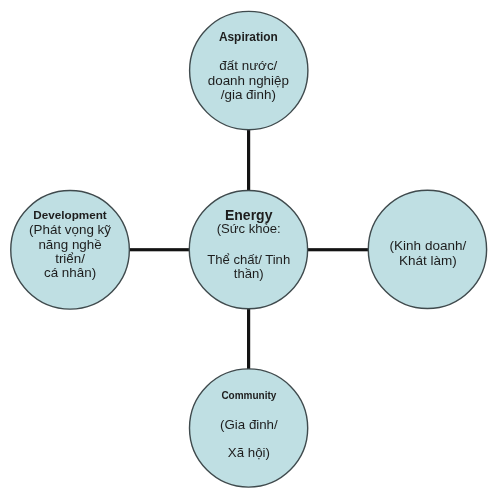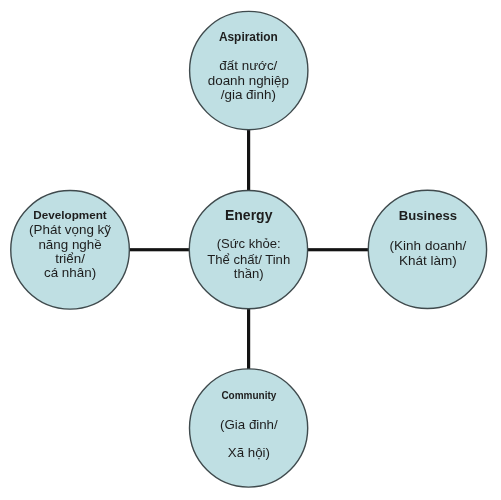--- a/index.html
+++ b/index.html
@@ -73,27 +73,26 @@
   <div class="node" id="node-development">
     <div class="tline t" style="top:17.6px">Development</div>
     <div class="tline" style="top:33.0px">(Phát vọng kỹ</div>
     <div class="tline" style="top:47.6px">năng nghề</div>
     <div class="tline" style="top:61.8px">triển/</div>
     <div class="tline" style="top:75.8px">cá nhân)</div>
   </div>
 
   <div class="node" id="node-energy">
     <div class="tline t" style="top:18.4px">Energy</div>
-    <div class="tline" style="top:47px">(Sức khỏe:</div>
+    <div class="tline" style="top:32px">(Sức khỏe:</div>
     <div class="tline" style="top:62.8px">Thể chất/ Tinh</div>
     <div class="tline" style="top:77.2px">thần)</div>
   </div>
 
   <div class="node" id="node-business">
-    <div class="tline t" style="top:18.5px">Business</div>
     <div class="tline" style="top:49.2px">(Kinh doanh/</div>
     <div class="tline" style="top:63.6px">Khát làm)</div>
   </div>
 
   <div class="node" id="node-community">
     <div class="tline t" style="top:20.2px">Community</div>
     <div class="tline" style="top:49.0px">(Gia đinh/</div>
     <div class="tline" style="top:77.5px">Xã hội)</div>
   </div>
 

